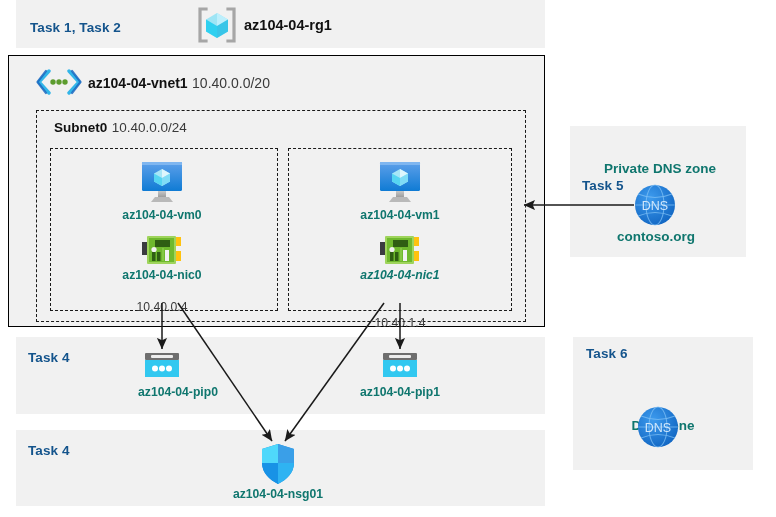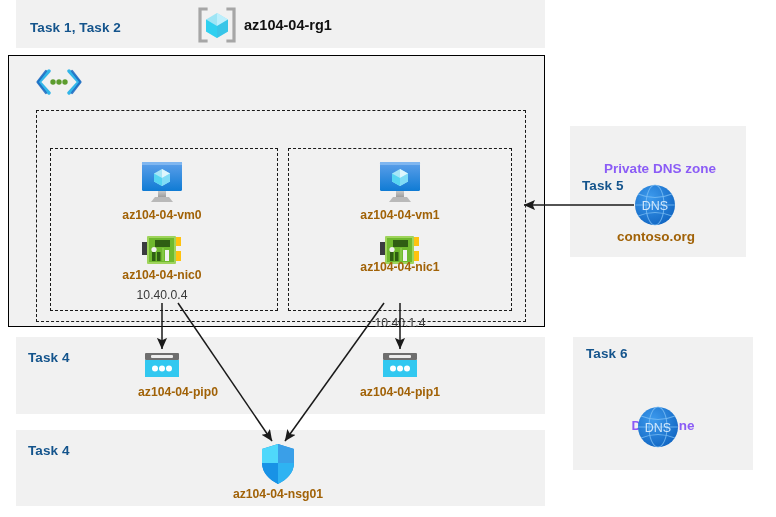--- a/index.html
+++ b/index.html
@@ -65,35 +65,35 @@
     white-space: nowrap;
     text-align: center;
   }
   .title-reg {
     color: #3a3a3a;
     font-weight: normal;
     font-size: 13.5px;
     white-space: nowrap;
   }
   .node-label {
-    color: #a16207;
+    color: #0f766e;
     font-weight: bold;
     font-size: 12.2px;
     text-align: right;
     white-space: nowrap;
   }
   .node-sub {
     color: #3a3a3a;
     font-weight: normal;
     font-size: 12.2px;
     text-align: center;
     white-space: nowrap;
   }
   .heading-bold {
-    color: #8b5cf6;
+    color: #0f766e;
     font-weight: bold;
     font-size: 13.5px;
     text-align: center;
     white-space: nowrap;
   }
   .ctr { transform: translateX(-50%); }
 
   svg.arrows { left:0; top:0; width:776px; height:517px; pointer-events:none; }
 </style>
 </head>
@@ -125,23 +125,31 @@
       <path d="M13 2 L3 13 L13 24" fill="none" stroke="#32b5e8" stroke-width="3.4" stroke-linecap="round" stroke-linejoin="round"></path>
       <path d="M10 2 L1.5 13 L10 24" fill="none" stroke="#1866c0" stroke-width="2.2" stroke-linecap="round" stroke-linejoin="round" opacity="0.85"></path>
       <path d="M33 2 L43 13 L33 24" fill="none" stroke="#32b5e8" stroke-width="3.4" stroke-linecap="round" stroke-linejoin="round"></path>
       <path d="M36 2 L44.5 13 L36 24" fill="none" stroke="#1866c0" stroke-width="2.2" stroke-linecap="round" stroke-linejoin="round" opacity="0.85"></path>
       <circle cx="17" cy="13" r="2.7" fill="#5c9c2e"></circle>
       <circle cx="23" cy="13" r="2.7" fill="#5c9c2e"></circle>
       <circle cx="29" cy="13" r="2.7" fill="#5c9c2e"></circle>
     </svg>
   </div>
 
+  <div class="abs" style="left:88px; top:74px; white-space:nowrap;">
+    <span class="title-bold" style="font-size:14px;">az104-04-vnet1</span>
+    <span class="title-reg" style="font-size:14px;">10.40.0.0/20</span>
+  </div>
 
   <div class="abs dashed subnets-outer"></div>
 
+  <div class="abs" style="left:54px; top:118px; white-space:nowrap;">
+    <span class="title-bold">Subnet0</span>
+    <span class="title-reg">10.40.0.0/24</span>
+  </div>
 
 
   <div class="abs dashed subnet0-box"></div>
   <div class="abs dashed subnet1-box"></div>
 
   <div class="abs" style="left:135px; top:158px; width:54px; height:48px;">
     <svg width="54" height="48" viewBox="0 0 54 48">
       <defs>
         <linearGradient id="vmg0" x1="0" y1="0" x2="0" y2="1">
           <stop offset="0" stop-color="#5ea0ea"></stop>
@@ -173,21 +181,21 @@
       <rect x="8" y="4" width="25" height="24" fill="#6fb92e"></rect>
       <rect x="14" y="6" width="15" height="7" fill="#2f5e13"></rect>
       <rect x="11" y="18" width="3.5" height="9" fill="#2f5e13"></rect>
       <rect x="16" y="18" width="3.5" height="9" fill="#2f5e13"></rect>
       <rect x="24" y="16" width="4" height="11" fill="#f2f2f2"></rect>
       <circle cx="13" cy="15.5" r="2.6" fill="#f2f2f2"></circle>
       <path d="M22 14 L22 27" stroke="#8ece4e" stroke-width="1.4" fill="none"></path>
     </svg>
   </div>
   <div class="abs node-label ctr" style="left:162px; top:268px;">az104-04-nic0</div>
-  <div class="abs node-sub ctr" style="left:162px; top:288px;">10.40.0.4</div>
+  <div class="abs node-sub ctr" style="left:162px; top:300px;">10.40.0.4</div>
 
   <div class="abs" style="left:373px; top:158px; width:54px; height:48px;">
     <svg width="54" height="48" viewBox="0 0 54 48">
       <defs>
         <linearGradient id="vmg1" x1="0" y1="0" x2="0" y2="1">
           <stop offset="0" stop-color="#5ea0ea"></stop>
             <stop offset="1" stop-color="#0f7bd4"></stop>
         </linearGradient>
         <linearGradient id="vmstand1" x1="0" y1="0" x2="0" y2="1">
           <stop offset="0" stop-color="#c9c9c9"></stop>
@@ -214,21 +222,21 @@
       <rect x="6" y="2" width="29" height="28" rx="1" fill="#9fd45c"></rect>
       <rect x="8" y="4" width="25" height="24" fill="#6fb92e"></rect>
       <rect x="14" y="6" width="15" height="7" fill="#2f5e13"></rect>
       <rect x="11" y="18" width="3.5" height="9" fill="#2f5e13"></rect>
       <rect x="16" y="18" width="3.5" height="9" fill="#2f5e13"></rect>
       <rect x="24" y="16" width="4" height="11" fill="#f2f2f2"></rect>
       <circle cx="13" cy="15.5" r="2.6" fill="#f2f2f2"></circle>
       <path d="M22 14 L22 27" stroke="#8ece4e" stroke-width="1.4" fill="none"></path>
     </svg>
   </div>
-  <div class="abs node-label ctr" style="left:400px; top:260px;">az104-04-nic1</div>
+  <div class="abs node-label ctr" style="left:400px; top:268px;font-style:italic;">az104-04-nic1</div>
   <div class="abs node-sub ctr" style="left:400px; top:288px;margin-top:28px;">10.40.1.4</div>
 
   <div class="abs panel task3-panel"></div>
   <div class="abs task-label" style="left:28px; top:350px;">Task 4</div>
 
   <div class="abs" style="left:143px; top:352px; width:38px; height:28px;">
     <svg width="38" height="28" viewBox="0 0 38 28">
       <rect x="2" y="1" width="34" height="7" rx="1" fill="#6e6e6e"></rect>
       <rect x="8" y="3" width="22" height="3" rx="1" fill="#ededed"></rect>
       <rect x="2" y="8" width="34" height="17" fill="#32c8f0"></rect>

